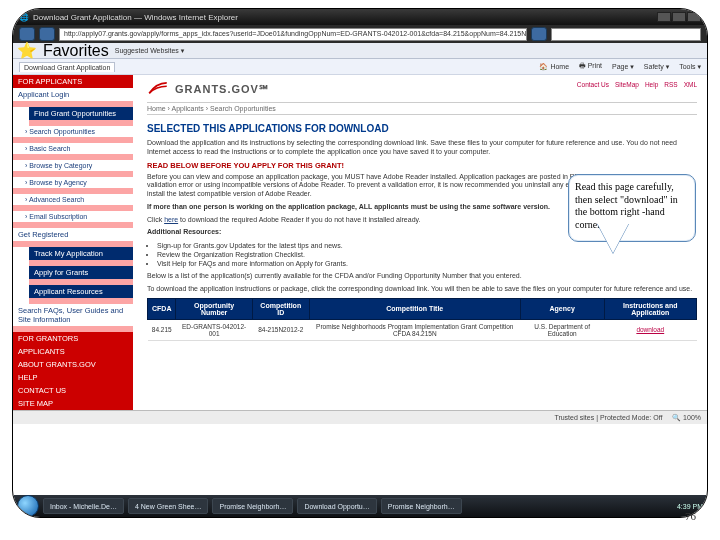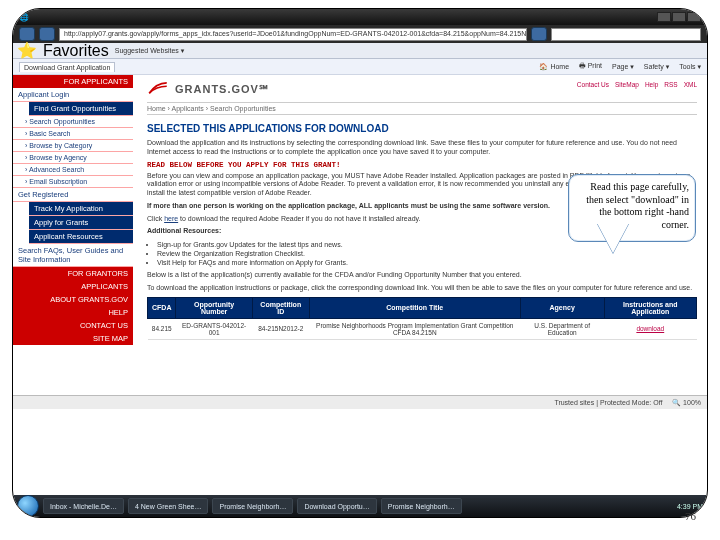--- a/index.html
+++ b/index.html
@@ -11,57 +11,58 @@
   .ie-addr { height:18px; background:#2a2a2a; display:flex; align-items:center; padding:2px 6px; gap:4px; }
   .ie-navbtn { width:16px; height:14px; background:#3d6aa0; border-radius:3px; border:1px solid #1b3a5a; }
   .ie-url { flex:1; height:13px; background:#fff; font-size:7px; color:#333; padding:1px 4px; overflow:hidden; white-space:nowrap; border:1px solid #888; }
   .ie-srch { width:150px; height:13px; background:#fff; border:1px solid #888; font-size:7px; padding:1px 4px; color:#999; }
   .ie-tabs { height:16px; background:#e8ecf4; border-bottom:1px solid #b8c0d0; display:flex; align-items:center; padding:0 4px; gap:6px; }
   .ie-tab { font-size:7px; color:#333; padding:1px 4px; background:#fff; border:1px solid #b8c0d0; border-bottom:none; }
   .ie-tool { height:16px; background:#eef2fa; border-bottom:1px solid #cfd6e4; display:flex; align-items:center; padding:0 6px; gap:10px; font-size:7px; color:#333; justify-content:flex-end; }
   .ie-tool .left { margin-right:auto; display:flex; gap:4px; }
   .page { display:flex; background:#fff; min-height:320px; }
   .sidebar { width:120px; }
-  .sb-head { background:#c00; color:#fff;text-align:right; }
+  .sb-head { background:#c00; color:#fff; }
   .sb-item, .sb-head { font-size:7.5px; padding:2px 5px; display:block; }
-  .sb-item { color:#1a3e7c; background:#fff; border-bottom:1px solid #fca5a5; }
+  .sb-item { color:#1a3e7c; background:#fff; border-bottom:6px solid #fca5a5; }
   .sb-item.active { background:#002b6e; color:#fff;margin-left:16px; }
   .sb-item.sub { padding-left:12px; font-size:7px; }
   .content { flex:1; padding:4px 10px 4px 14px; position:relative; }
   .logo-row { display:flex; gap:6px; padding:2px 0 6px; }
   .swoosh { width:22px; height:14px; }
   .brand { font-size:11px; letter-spacing:1px; color:#555; font-weight:700; }
   .top-links { margin-left:auto; font-size:6.5px; color:#b04; display:flex; gap:6px; }
   .crumb { font-size:7px; color:#6a6a6a; border-top:1px solid #ccc; border-bottom:1px solid #ccc; padding:2px 0; }
   .h1 { color:#003a8c; font-weight:700; font-size:10px; margin:8px 0 5px; }
   .para { font-size:7px; color:#333; line-height:1.25; margin-bottom:4px; }
-  .redhead { color:#b00000; font-weight:700; font-size:7.5px; margin:4px 0 3px;font-family:Liberation Mono, monospace; }
+  .redhead { color:#b00000; font-weight:700; font-size:7.5px; margin:4px 0 3px; }
   .ul { margin:2px 0 4px 10px; }
   .ul li { font-size:7px; color:#333; line-height:1.3; }
   .ul li a, .link { color:#1a3e7c; text-decoration:underline; }
   table { border-collapse:collapse; width:100%; margin-top:4px; }
   th { background:#002b6e; color:#fff; font-size:7px; font-weight:700; padding:3px 4px; text-align:center; border:1px solid #001a45; }
   td { font-size:6.5px; color:#333; padding:3px 4px; text-align:center; border-bottom:1px solid #ddd; }
   td.dl { color:#b04; text-decoration:underline; }
   .statusbar { height:14px; background:#ececec; border-top:1px solid #bbb; font-size:7px; color:#444; display:flex; align-items:center; padding:0 6px; justify-content:flex-end; gap:10px; }
   .taskbar { position:absolute; left:0; right:0; bottom:0; height:22px; background:linear-gradient(#2b323a,#0e1114); display:flex; align-items:center; padding:0 4px; gap:4px; }
   .start { width:22px; height:22px; border-radius:50%; background:radial-gradient(circle at 35% 35%, #8fd6ff, #0a5aa8); border:1px solid #0a3560; }
   .task { height:16px; padding:0 6px; background:#2d353e; color:#d8e4ef; font-size:7px; display:flex; align-items:center; border-radius:2px; border:1px solid #3c4650; }
   .tray { margin-left:auto; color:#cfe; font-size:7px; display:flex; align-items:center; gap:6px; }
-  .callout { position:absolute; right:24px; top:174px; width:128px; background:#fff; border:1px solid #5a88b8; border-radius:10px; padding:6px 6px 10px; font-family:'Times New Roman',serif; font-size:10px; text-align:right; color:#000; line-height:1.25; box-shadow:0 0 0 1px #dfeaf5 inset; }
+  .callout { position:absolute; right:24px; top:174px; width:128px; background:#fff; border:1px solid #5a88b8; border-radius:10px; padding:6px 6px 10px; font-family:'Times New Roman',serif; font-size:10px; text-align:left; color:#000; line-height:1.25; box-shadow:0 0 0 1px #dfeaf5 inset; }
   .callout:after { content:""; position:absolute; left:28px; bottom:-28px; width:0; height:0; border:16px solid transparent; border-top:30px solid #fff; filter:drop-shadow(0 1px 0 #5a88b8); }
   .slide-num { position:absolute; right:24px; bottom:18px; font-size:11px; font-family:'Times New Roman',serif; color:#333;margin-top:40px; }
 </style>
 </head>
 <body>
 
 <div class="slide">
 
   <div class="ie-titlebar">
     <span>🌐</span>
+    <span>Download Grant Application — Windows Internet Explorer</span>
     <div class="winbtns">
       <span></span>
       <span></span>
       <span></span>
     </div>
   </div>
 
   <div class="ie-addr">
     <span class="ie-navbtn"></span>
     <span class="ie-navbtn"></span>

